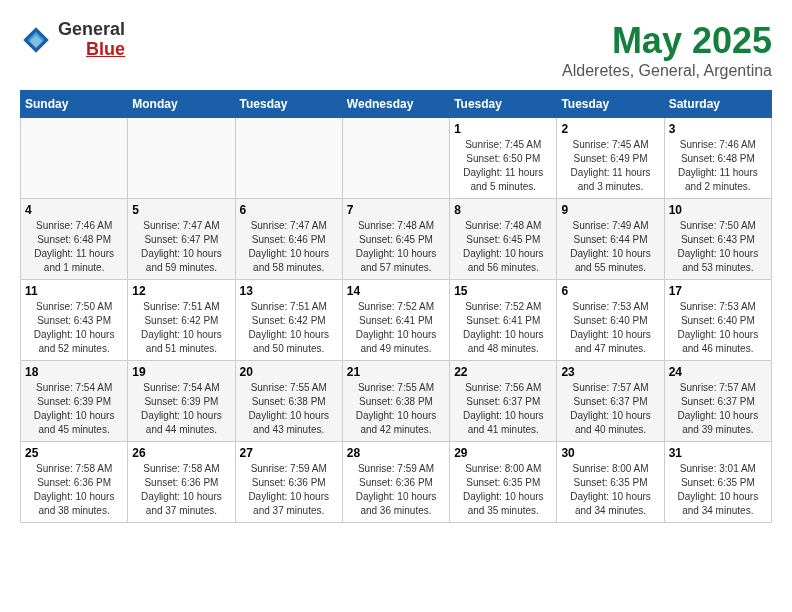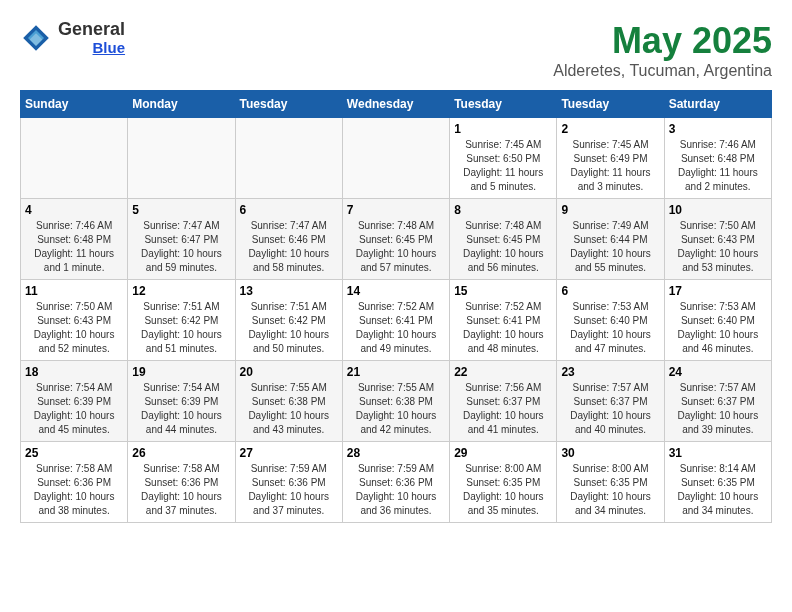--- a/index.html
+++ b/index.html
@@ -26,23 +26,23 @@
       display: flex;
       flex-direction: column;
       line-height: 1.1;
     }
     .logo-general {
       font-size: 18px;
       font-weight: bold;
       color: #333;
     }
     .logo-blue {
-      font-size: 15px;
-      font-weight: bold;
-      color: #1d4ed8;
+      font-size: 18px;
+      font-weight: bold;
+      color: #b91c1c;
       text-decoration: underline;
     }
     .logo-icon {
       width: 32px;
       height: 32px;
     }
     .title-block {
       text-align: right;
     }
     .main-title {
@@ -112,21 +112,21 @@
       <polygon points="20,10 30,20 20,30 10,20" fill="#4a9fd4"></polygon>
       <polygon points="20,14 28,22 20,30 12,22" fill="#fff" opacity="0.3"></polygon>
     </svg>
     <div class="logo-text">
       <span class="logo-general">General</span>
       <span class="logo-blue">Blue</span>
     </div>
   </div>
   <div class="title-block">
     <div class="main-title">May 2025</div>
-    <div class="subtitle">Alderetes, Tucuman, Argentina</div>
+    <div class="subtitle">Alderetes, General, Argentina</div>
   </div>
 </div>
 
 <table>
   <thead>
     <tr>
     <th>Sunday</th>
         <th>Monday</th>
         <th>Tuesday</th>
         <th>Wednesday</th>
@@ -354,20 +354,20 @@
         </td>
         <td>
           <span class="day-num">30</span>
           <div class="day-info" style="white-space: pre-line;">Sunrise: 8:00 AM
 Sunset: 6:35 PM
 Daylight: 10 hours
 and 34 minutes.</div>
         </td>
         <td>
           <span class="day-num">31</span>
-          <div class="day-info" style="white-space: pre-line;">Sunrise: 8:14 AM
+          <div class="day-info" style="white-space: pre-line;">Sunrise: 3:01 AM
 Sunset: 6:35 PM
 Daylight: 10 hours
 and 34 minutes.</div>
         </td>
       </tr>
     </tbody>
 </table>
 
 </body></html>

